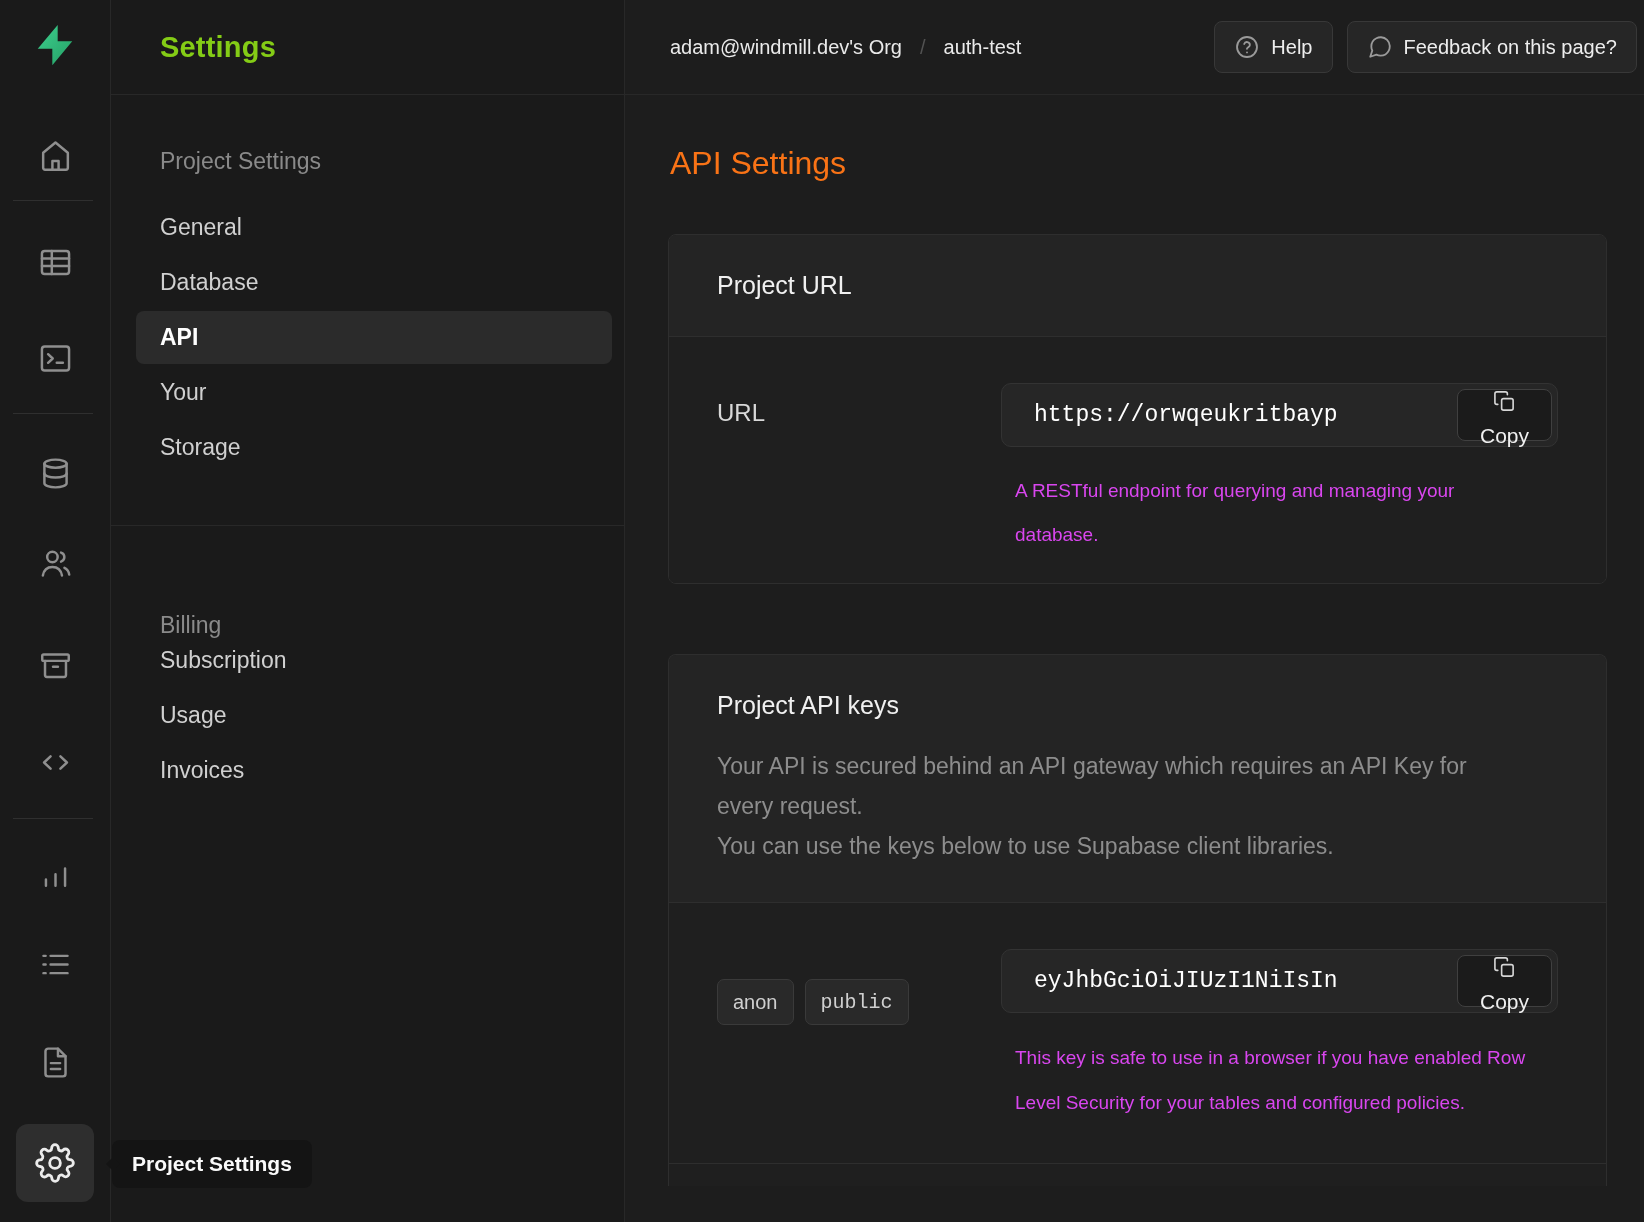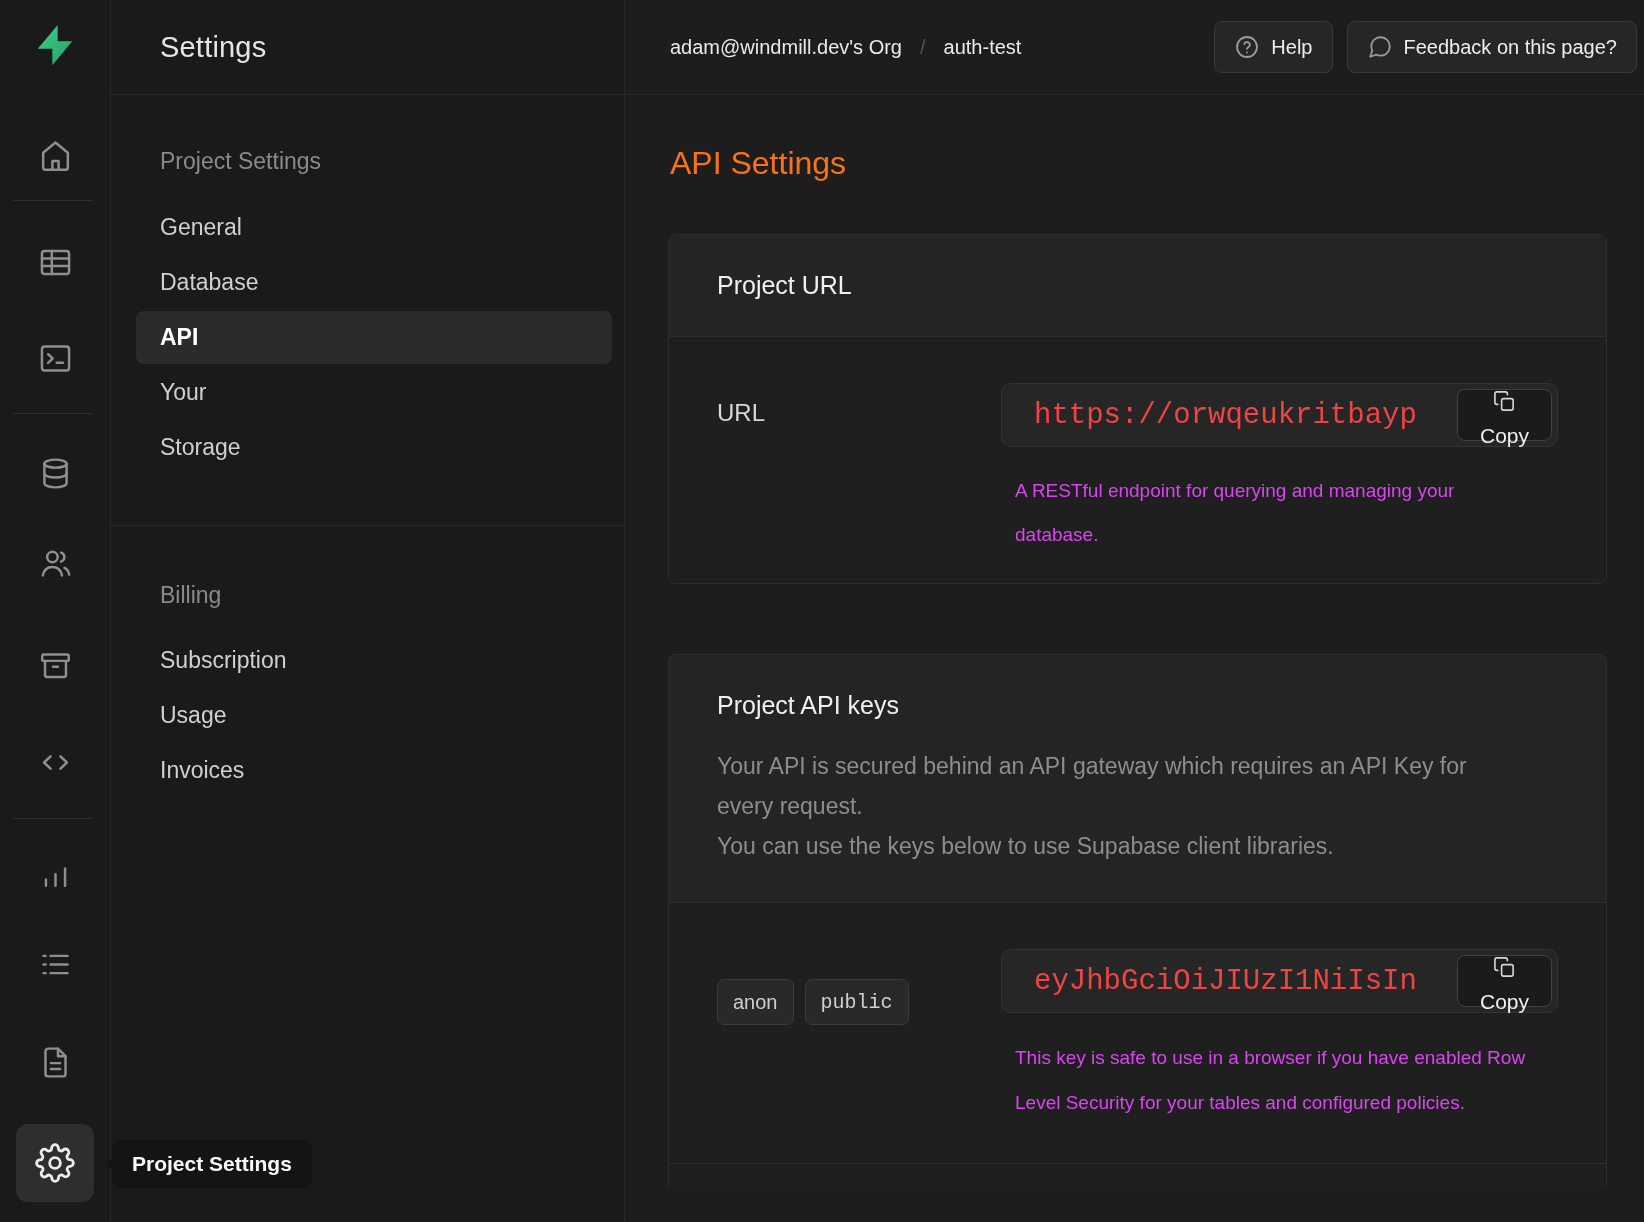--- a/index.html
+++ b/index.html
@@ -27,21 +27,21 @@
            background:#141414;border-radius:8px;display:flex;align-items:center;
            padding:0 20px;font-size:21px;font-weight:700;color:#fafafa;white-space:nowrap;}
   .tooltip::before{content:"";position:absolute;left:-4px;top:19px;width:10px;height:10px;
            background:#141414;transform:rotate(45deg);}
 
   
   .nav{position:absolute;left:110px;top:0;width:514px;height:1222px;
        background:#1a1a1a;border-right:1px solid #282828;z-index:4;}
   .nav-header{height:95px;border-bottom:1px solid #282828;display:flex;align-items:center;
               padding-left:50px;box-sizing:border-box;}
-  .nav-title{font-size:29px;font-weight:400;color:#e5e5e5;letter-spacing:.2px;}
+  .nav-title{font-size:29px;font-weight:700;color:#84cc16;letter-spacing:.2px;}
   .nav-section-label{position:absolute;left:50px;font-size:23px;color:#8a8a8a;}
   .nav-items{position:absolute;left:26px;right:12px;}
   .nav-item{height:53px;margin-bottom:2px;display:flex;align-items:center;
             padding-left:24px;border-radius:8px;font-size:23px;color:#d0d0d0;cursor:pointer;}
   .nav-item.active{background:#2b2b2b;color:#ffffff;font-weight:700;}
   .nav-divider{position:absolute;left:0;right:0;top:525px;border-top:1px solid #282828;}
 
   
   .main{position:absolute;left:624px;top:0;width:1020px;height:956px;background:#1d1d1d;}
   .main-header{height:95px;border-bottom:1px solid #282828;display:flex;align-items:center;
@@ -72,22 +72,22 @@
 
   .badges{display:flex;gap:11px;padding-top:14px;}
   .badge{height:44px;display:flex;align-items:center;padding:0 15px;border-radius:7px;
          background:#292929;border:1px solid #3a3a3a;color:#cfcfcf;font-size:20px;}
   .badge.mono{font-family:"Liberation Mono","DejaVu Sans Mono",monospace;}
 
   .input-wrap{position:relative;height:64px;}
   .input-box{position:absolute;inset:0;background:#262626;border:1px solid #333333;
              border-radius:10px;display:flex;align-items:center;padding:0 210px 0 32px;
              box-sizing:border-box;overflow:hidden;}
-  .input-text{font-family:"Liberation Mono","DejaVu Sans Mono",monospace;font-size:29px;
-              color:#ef4444;white-space:nowrap;}
+  .input-text{font-family:"Liberation Mono","DejaVu Sans Mono",monospace;font-size:23px;
+              color:#ffffff;white-space:nowrap;}
   .copy-btn{position:absolute;top:6px;right:6px;bottom:6px;display:flex;align-items:center;
             gap:11px;padding:0 22px;background:#1b1b1b;border:1px solid #404040;
             border-radius:8px;font-size:21px;color:#f0f0f0;cursor:pointer;flex-direction:column;}
   .copy-btn svg{width:23px;height:23px;stroke:#d6d6d6;fill:none;stroke-width:1.7;
                 stroke-linecap:round;stroke-linejoin:round;flex:none;}
 
   .field-desc{margin-top:22px;font-size:19px;line-height:44px;color:#d946ef;margin-left:14px;}
   .desc-url{max-width:445px;}
   .desc-key{max-width:515px;line-height:45px;}
 
@@ -203,21 +203,21 @@
     <div class="nav-items" style="top:201px">
       <div class="nav-item">General</div>
       <div class="nav-item">Database</div>
       <div class="nav-item active">API</div>
       <div class="nav-item">Your</div>
       <div class="nav-item">Storage</div>
     </div>
 
     <div class="nav-divider"></div>
 
-    <div class="nav-section-label" style="top:582px">Billing</div>
+    <div class="nav-section-label" style="top:612px">Billing</div>
 
     <div class="nav-items" style="top:634px">
       <div class="nav-item">Subscription</div>
       <div class="nav-item">Usage</div>
       <div class="nav-item">Invoices</div>
     </div>
   </div>
 
   <div class="main">
 

